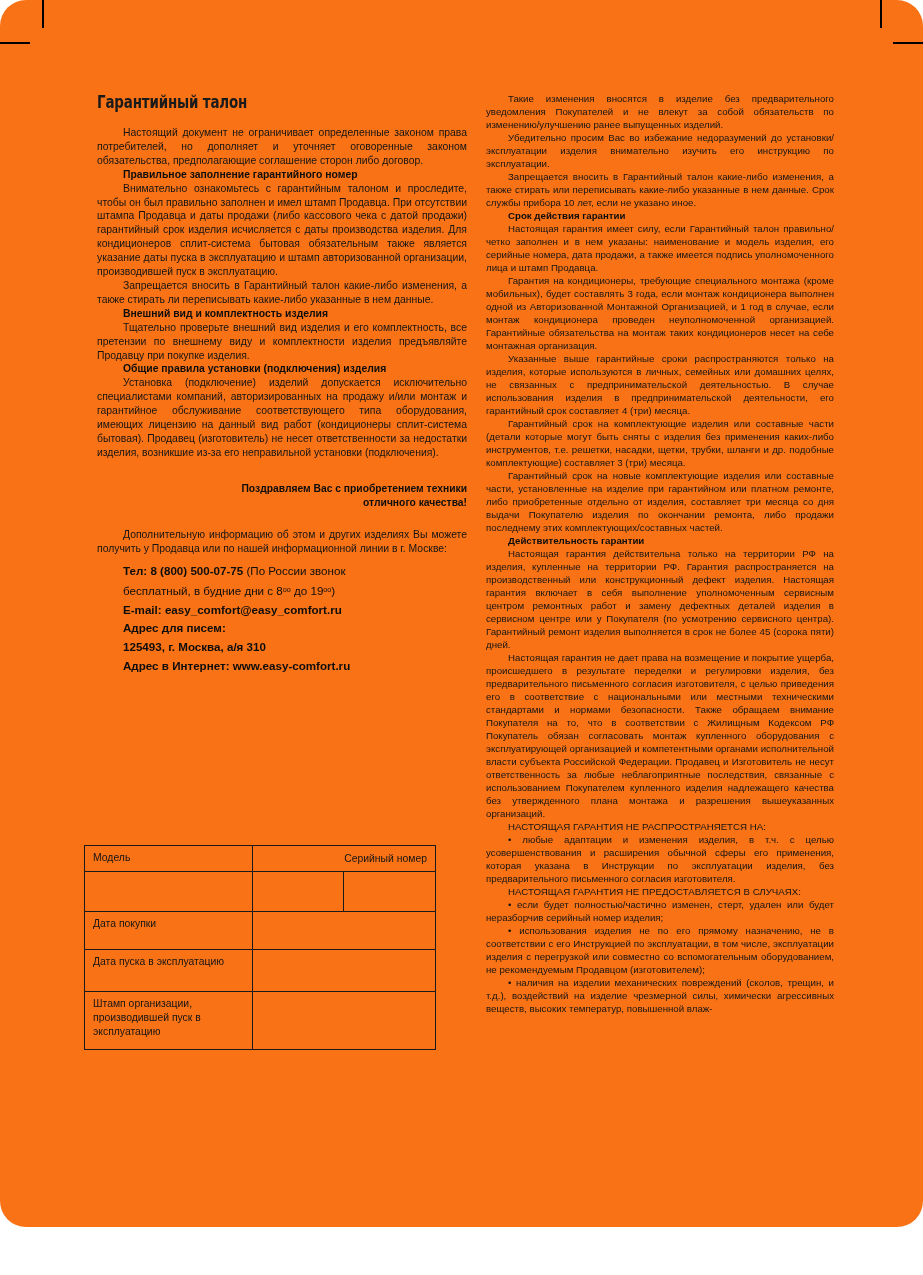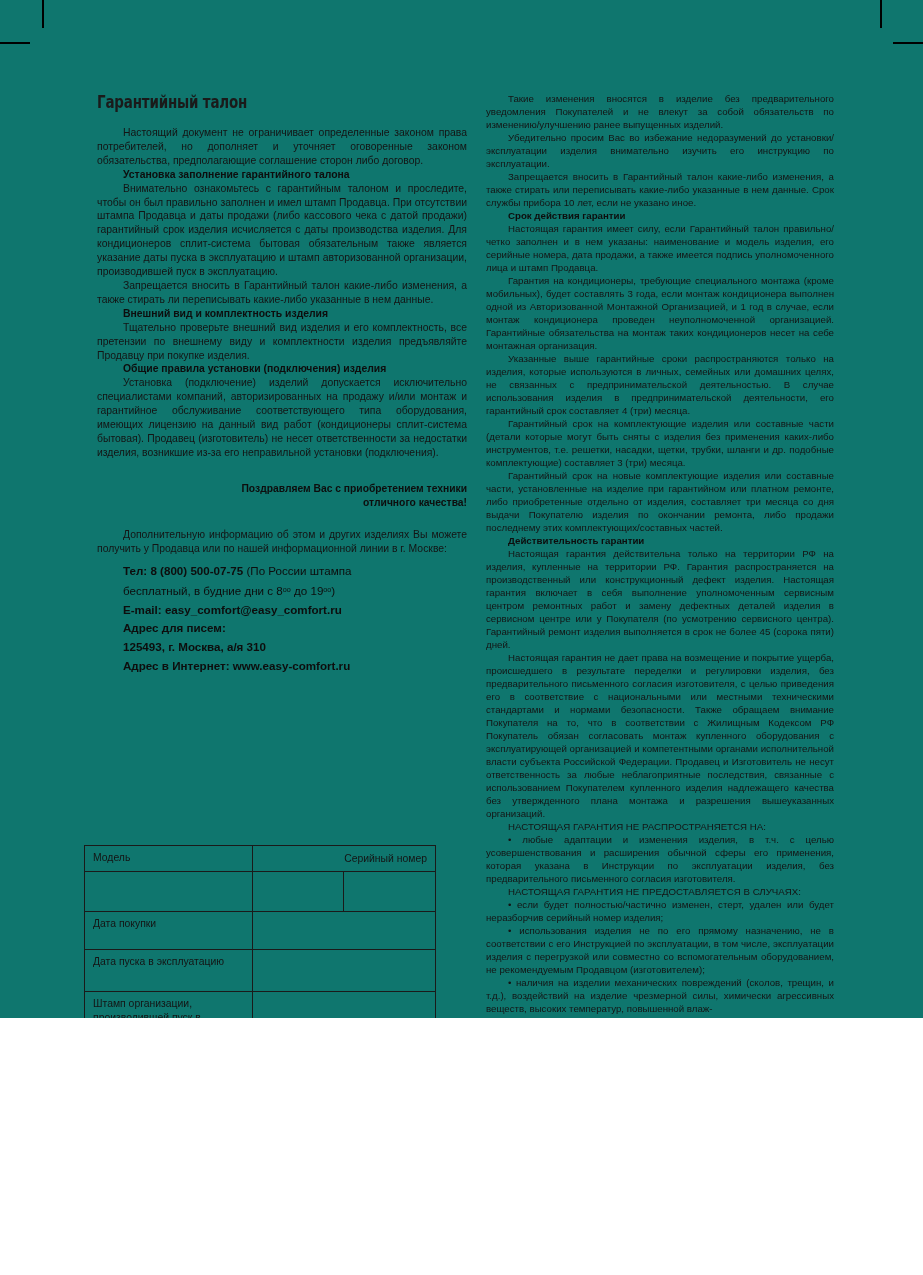--- a/index.html
+++ b/index.html
@@ -7,23 +7,24 @@
     padding: 0;
     background: #ffffff;
   }
   body {
     font-family: "Liberation Sans", "DejaVu Sans", sans-serif;
     color: #111111;
   }
   .page {
     position: relative;
     width: 923px;
-    height: 1018px;
-    background: #0f766e;
+    height: 1227px;
+    background: #f97316;
     overflow: hidden;
+    border-radius: 26px;
   }
 
   
   .crop { position: absolute; background: #000; }
   .crop.v { width: 1.6px; height: 28px; }
   .crop.h { height: 1.6px; width: 30px; }
 
   .tl-v { left: 42px;  top: 0px; }
   .tl-h { left: 0px;   top: 42px; }
   .tr-v { left: 880px; top: 0px; }
@@ -184,37 +185,37 @@
   <div class="crop h bl-h"></div>
   <div class="crop v br-v"></div>
   <div class="crop h br-h"></div>
 
   <div class="col col-left">
 
     <h1 class="doc-title">Гарантийный талон</h1>
 
     <p class="body">Настоящий документ не ограничивает определенные законом права потребителей, но дополняет и уточняет оговоренные законом обязательства, предполагающие соглашение сторон либо договор.</p>
 
-    <h3 class="sub">Установка заполнение гарантийного талона</h3>
+    <h3 class="sub">Правильное заполнение гарантийного номер</h3>
     <p class="body">Внимательно ознакомьтесь с гарантийным талоном и проследите, чтобы он был правильно заполнен и имел штамп Продавца. При отсутствии штампа Продавца и даты продажи (либо кассового чека с датой продажи) гарантийный срок изделия исчисляется с даты производства изделия. Для кондиционеров сплит-система бытовая обязательным также является указание даты пуска в эксплуатацию и штамп авторизованной организации, производившей пуск в эксплуатацию.</p>
     <p class="body">Запрещается вносить в Гарантийный талон какие-либо изменения, а также стирать ли переписывать какие-либо указанные в нем данные.</p>
 
     <h3 class="sub">Внешний вид и комплектность изделия</h3>
     <p class="body">Тщательно проверьте внешний вид изделия и его комплектность, все претензии по внешнему виду и комплектности изделия предъявляйте Продавцу при покупке изделия.</p>
 
     <h3 class="sub">Общие правила установки (подключения) изделия</h3>
     <p class="body">Установка (подключение) изделий допускается исключительно специалистами компаний, авторизированных на продажу и/или монтаж и гарантийное обслуживание соответствующего типа оборудования, имеющих лицензию на данный вид работ (кондиционеры сплит-система бытовая). Продавец (изготовитель) не несет ответственности за недостатки изделия, возникшие из-за его неправильной установки (подключения).</p>
 
     <p class="congrats">Поздравляем Вас с приобретением техники</p>
     <p class="congrats" style="margin-top:0">отличного качества!</p>
 
     <p class="info-intro">Дополнительную информацию об этом и других изделиях Вы можете получить у Продавца или по нашей информационной линии в г. Москве:</p>
 
     <ul class="contact-list">
-      <li><span>Тел:</span> <span>8 (800) 500-07-75</span> <span class="reg">(По России штампа</span></li>
+      <li><span>Тел:</span> <span>8 (800) 500-07-75</span> <span class="reg">(По России звонок</span></li>
       <li class="reg" style="font-weight:normal"><span>бесплатный, в будние дни с 8</span><sup>оо</sup><span> до 19</span><sup>оо</sup><span>)</span></li>
       <li><span>E-mail:</span> <span>easy_comfort@easy_comfort.ru</span></li>
       <li>Адрес для писем:</li>
       <li>125493, г. Москва, а/я 310</li>
       <li><span>Адрес в Интернет:</span> <span>www.easy-comfort.ru</span></li>
     </ul>
   </div>
 
   <table class="warranty-table">
     <tbody>

